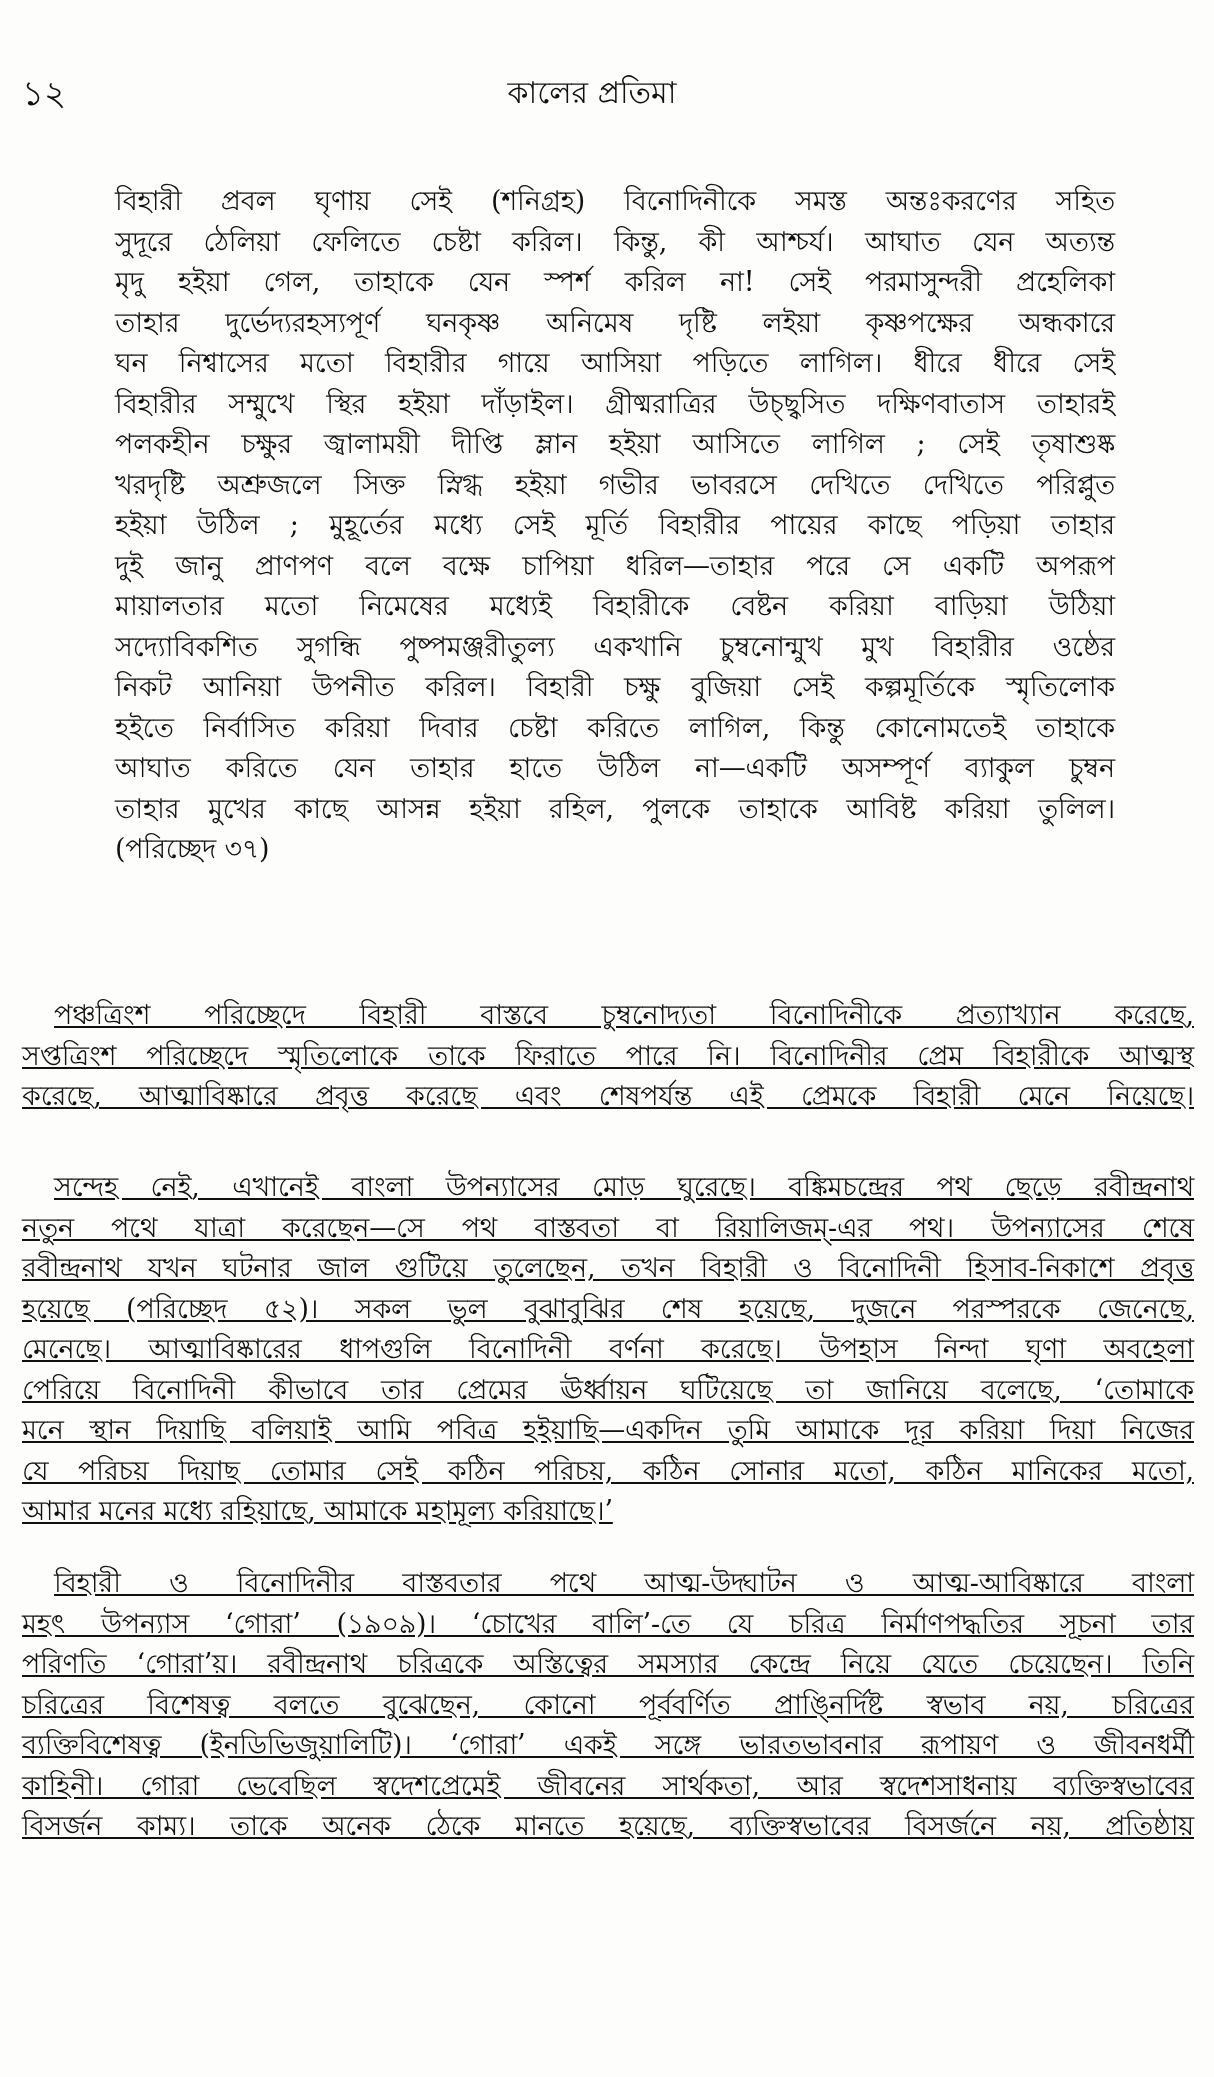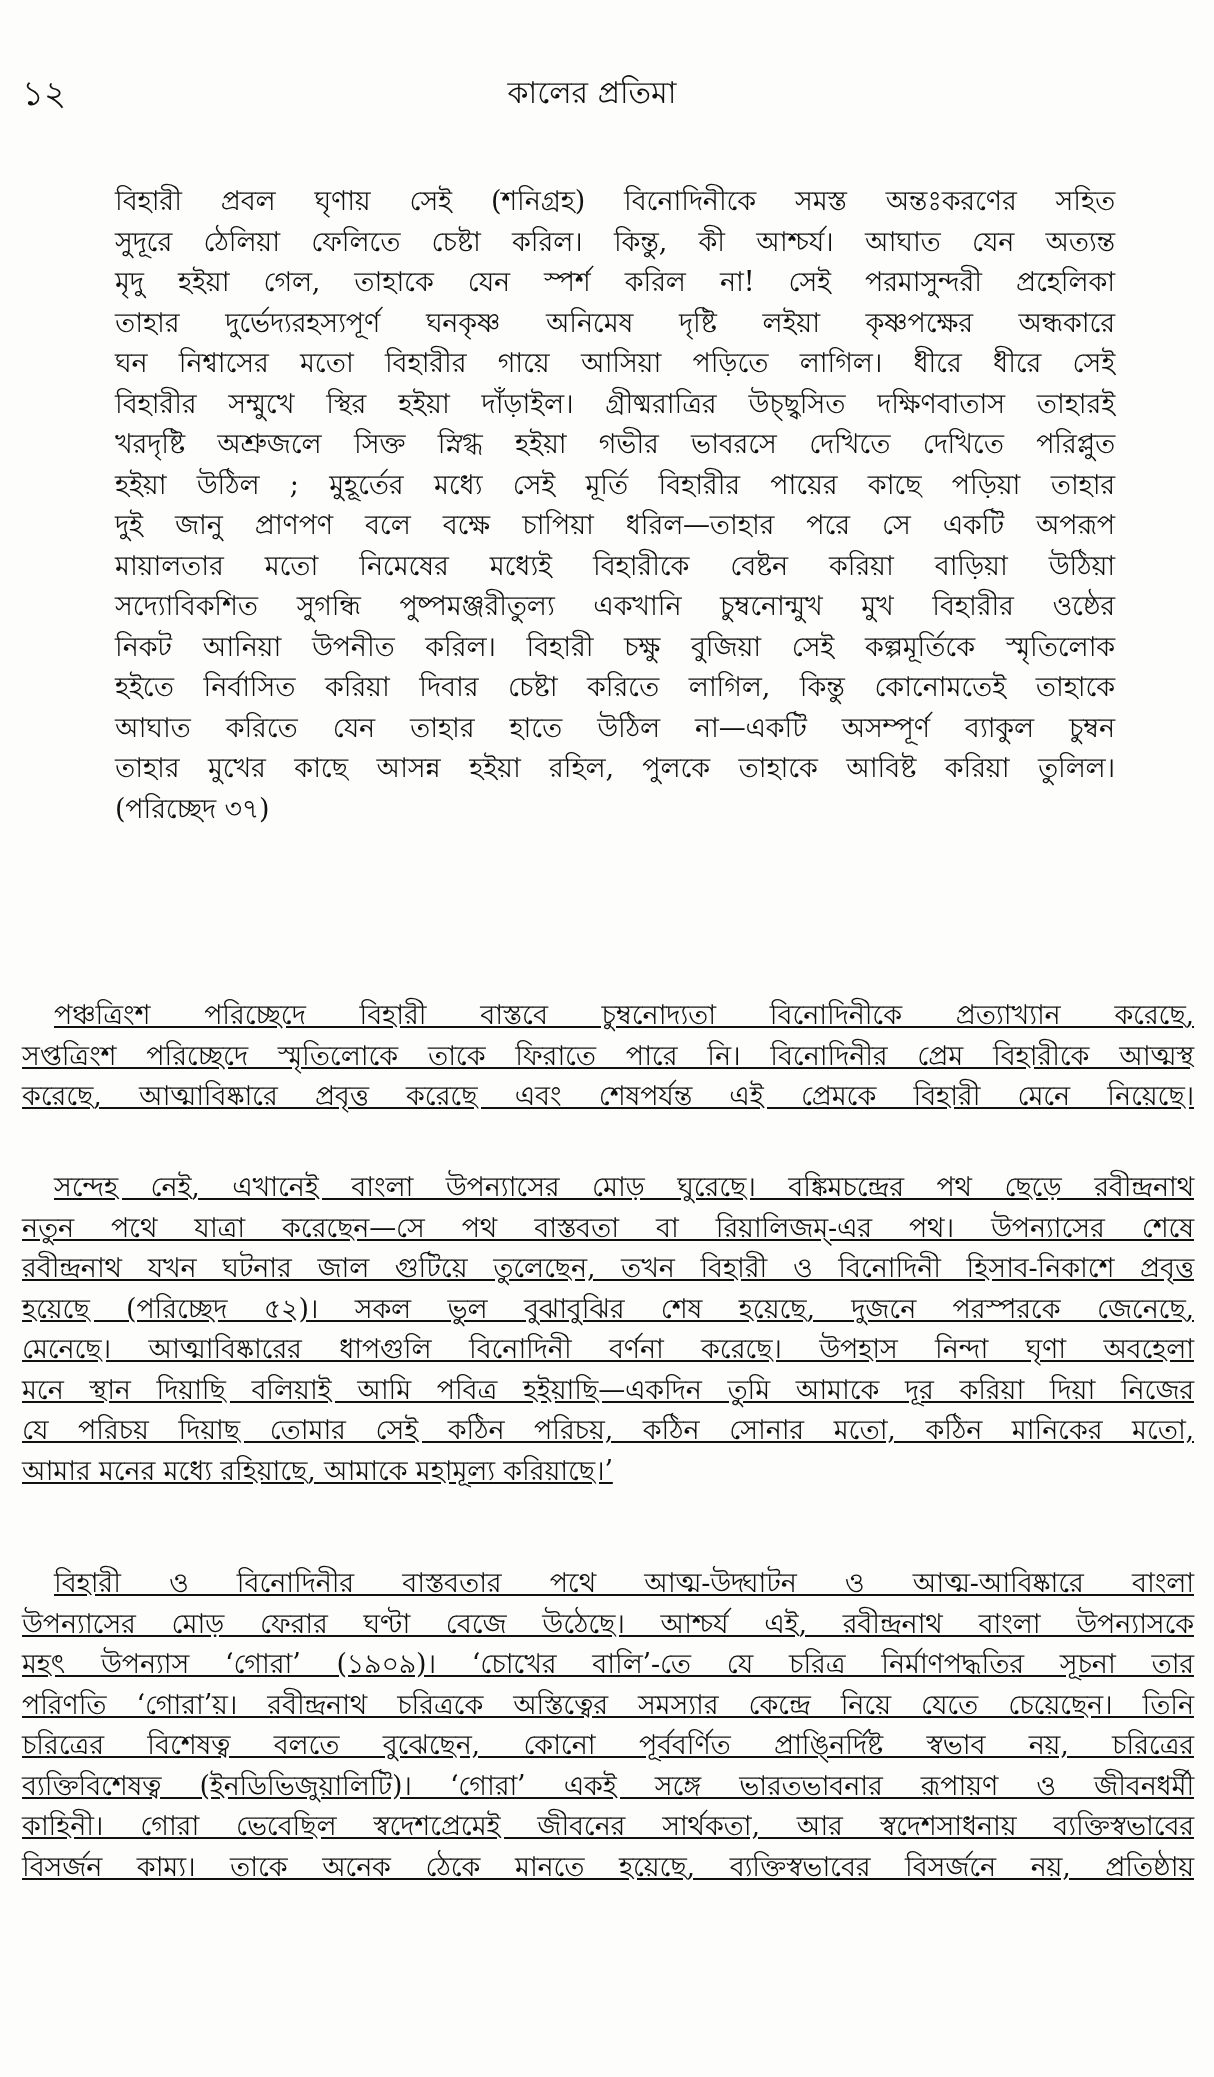--- a/index.html
+++ b/index.html
@@ -88,20 +88,21 @@
     <span class="running-title">কালের প্রতিমা</span>
   </div>
 
   <div class="block quote">
     <span class="line">বিহারী প্রবল ঘৃণায় সেই (শনিগ্রহ) বিনোদিনীকে সমস্ত অন্তঃকরণের সহিত</span>
     <span class="line">সুদূরে ঠেলিয়া ফেলিতে চেষ্টা করিল। কিন্তু, কী আশ্চর্য। আঘাত যেন অত্যন্ত</span>
     <span class="line">মৃদু হইয়া গেল, তাহাকে যেন স্পর্শ করিল না! সেই পরমাসুন্দরী প্রহেলিকা</span>
     <span class="line">তাহার দুর্ভেদ্যরহস্যপূর্ণ ঘনকৃষ্ণ অনিমেষ দৃষ্টি লইয়া কৃষ্ণপক্ষের অন্ধকারে</span>
     <span class="line">ঘন নিশ্বাসের মতো বিহারীর গায়ে আসিয়া পড়িতে লাগিল। ধীরে ধীরে সেই</span>
     <span class="line">বিহারীর সম্মুখে স্থির হইয়া দাঁড়াইল। গ্রীষ্মরাত্রির উচ্ছ্বসিত দক্ষিণবাতাস তাহারই</span>
+    <span class="line">পলকহীন চক্ষুর জ্বালাময়ী দীপ্তি ম্লান হইয়া আসিতে লাগিল ; সেই তৃষাশুষ্ক</span>
     <span class="line">খরদৃষ্টি অশ্রুজলে সিক্ত স্নিগ্ধ হইয়া গভীর ভাবরসে দেখিতে দেখিতে পরিপ্লুত</span>
     <span class="line">হইয়া উঠিল ; মুহূর্তের মধ্যে সেই মূর্তি বিহারীর পায়ের কাছে পড়িয়া তাহার</span>
     <span class="line">দুই জানু প্রাণপণ বলে বক্ষে চাপিয়া ধরিল—তাহার পরে সে একটি অপরূপ</span>
     <span class="line">মায়ালতার মতো নিমেষের মধ্যেই বিহারীকে বেষ্টন করিয়া বাড়িয়া উঠিয়া</span>
     <span class="line">সদ্যোবিকশিত সুগন্ধি পুষ্পমঞ্জরীতুল্য একখানি চুম্বনোন্মুখ মুখ বিহারীর ওষ্ঠের</span>
     <span class="line">নিকট আনিয়া উপনীত করিল। বিহারী চক্ষু বুজিয়া সেই কল্পমূর্তিকে স্মৃতিলোক</span>
     <span class="line">হইতে নির্বাসিত করিয়া দিবার চেষ্টা করিতে লাগিল, কিন্তু কোনোমতেই তাহাকে</span>
     <span class="line">আঘাত করিতে যেন তাহার হাতে উঠিল না—একটি অসম্পূর্ণ ব্যাকুল চুম্বন</span>
     <span class="line">তাহার মুখের কাছে আসন্ন হইয়া রহিল, পুলকে তাহাকে আবিষ্ট করিয়া তুলিল।</span>
     <span class="line last">(পরিচ্ছেদ ৩৭)</span>
@@ -112,28 +113,28 @@
     <span class="line">সপ্তত্রিংশ পরিচ্ছেদে স্মৃতিলোকে তাকে ফিরাতে পারে নি। বিনোদিনীর প্রেম বিহারীকে আত্মস্থ</span>
     <span class="line">করেছে, আত্মাবিষ্কারে প্রবৃত্ত করেছে এবং শেষপর্যন্ত এই প্রেমকে বিহারী মেনে নিয়েছে।</span>
   </div>
 
   <div class="block body-text p2">
     <span class="line indent">সন্দেহ নেই, এখানেই বাংলা উপন্যাসের মোড় ঘুরেছে। বঙ্কিমচন্দ্রের পথ ছেড়ে রবীন্দ্রনাথ</span>
     <span class="line">নতুন পথে যাত্রা করেছেন—সে পথ বাস্তবতা বা রিয়ালিজম্-এর পথ। উপন্যাসের শেষে</span>
     <span class="line">রবীন্দ্রনাথ যখন ঘটনার জাল গুটিয়ে তুলেছেন, তখন বিহারী ও বিনোদিনী হিসাব-নিকাশে প্রবৃত্ত</span>
     <span class="line">হয়েছে (পরিচ্ছেদ ৫২)। সকল ভুল বুঝাবুঝির শেষ হয়েছে, দুজনে পরস্পরকে জেনেছে,</span>
     <span class="line">মেনেছে। আত্মাবিষ্কারের ধাপগুলি বিনোদিনী বর্ণনা করেছে। উপহাস নিন্দা ঘৃণা অবহেলা</span>
+    <span class="line">পেরিয়ে বিনোদিনী কীভাবে তার প্রেমের ঊর্ধ্বায়ন ঘটিয়েছে তা জানিয়ে বলেছে, ‘তোমাকে</span>
     <span class="line">মনে স্থান দিয়াছি বলিয়াই আমি পবিত্র হইয়াছি—একদিন তুমি আমাকে দূর করিয়া দিয়া নিজের</span>
     <span class="line">যে পরিচয় দিয়াছ তোমার সেই কঠিন পরিচয়, কঠিন সোনার মতো, কঠিন মানিকের মতো,</span>
     <span class="line last">আমার মনের মধ্যে রহিয়াছে, আমাকে মহামূল্য করিয়াছে।’</span>
   </div>
 
   <div class="block body-text p3">
     <span class="line indent">বিহারী ও বিনোদিনীর বাস্তবতার পথে আত্ম-উদ্ঘাটন ও আত্ম-আবিষ্কারে বাংলা</span>
-    <span class="line">উপন্যাসের মোড় ফেরার ঘণ্টা বেজে উঠেছে। আশ্চর্য এই, রবীন্দ্রনাথ বাংলা উপন্যাসকে</span>
     <span class="line">মহৎ উপন্যাস ‘গোরা’ (১৯০৯)। ‘চোখের বালি’-তে যে চরিত্র নির্মাণপদ্ধতির সূচনা তার</span>
     <span class="line">পরিণতি ‘গোরা’য়। রবীন্দ্রনাথ চরিত্রকে অস্তিত্বের সমস্যার কেন্দ্রে নিয়ে যেতে চেয়েছেন। তিনি</span>
     <span class="line">চরিত্রের বিশেষত্ব বলতে বুঝেছেন, কোনো পূর্ববর্ণিত প্রাঙ্নির্দিষ্ট স্বভাব নয়, চরিত্রের</span>
     <span class="line">ব্যক্তিবিশেষত্ব (ইনডিভিজুয়ালিটি)। ‘গোরা’ একই সঙ্গে ভারতভাবনার রূপায়ণ ও জীবনধর্মী</span>
     <span class="line">কাহিনী। গোরা ভেবেছিল স্বদেশপ্রেমেই জীবনের সার্থকতা, আর স্বদেশসাধনায় ব্যক্তিস্বভাবের</span>
     <span class="line">বিসর্জন কাম্য। তাকে অনেক ঠেকে মানতে হয়েছে, ব্যক্তিস্বভাবের বিসর্জনে নয়, প্রতিষ্ঠায়</span>
   </div>
 
 </div>
 

